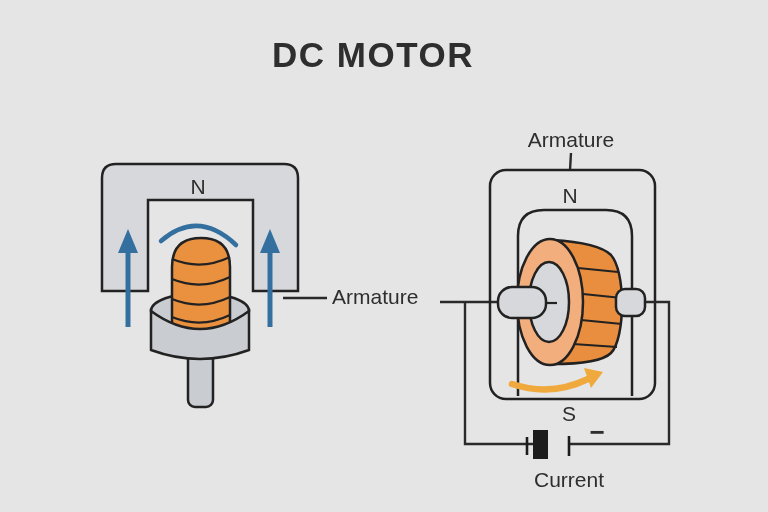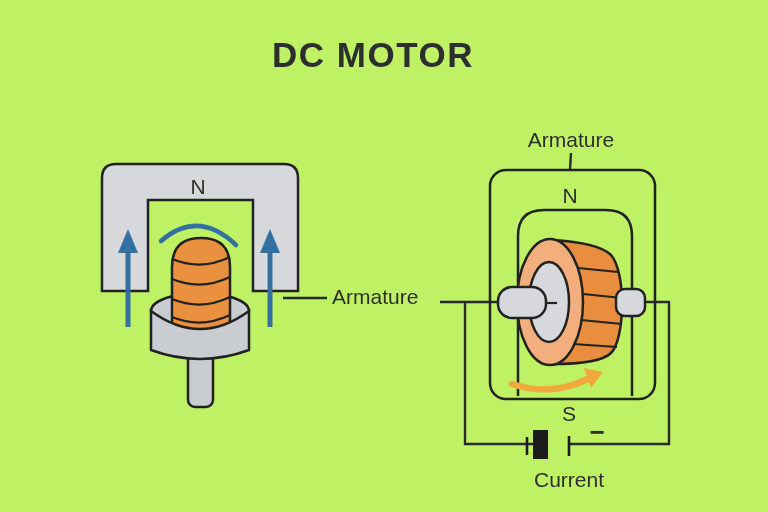--- a/index.html
+++ b/index.html
@@ -15,21 +15,21 @@
   .thinline{stroke:#222222;stroke-width:2.2px;fill:none;}
   .wire{stroke:#2a2a2a;stroke-width:2.4px;fill:none;}
   .arc-stroke{stroke-width:4.5px;fill:none;stroke-linecap:round;}
   .rot-stroke{stroke-width:6.5px;fill:none;stroke-linecap:round;}
   .arrow-shaft{stroke-width:5px;fill:none;}
   .plate{stroke:#1c1c1c;stroke-width:2.6px;}
 </style>
 </head>
 <body>
 
-<div class="stage" style="background:#bef264;">
+<div class="stage" style="background:#e5e5e5;">
 <svg width="768" height="512" viewBox="0 0 768 512">
 
   <text class="title-text" x="373" y="67" text-anchor="middle" fill="#3b3b3b">DC MOTOR</text>
 
   <g>
 
     <path class="outlined" d="M102 291 L102 178 Q102 164 116 164 L284 164 Q298 164 298 178 L298 291
              L253 291 L253 200 L148 200 L148 291 Z" fill="#d6d8db"></path>
 
     <text class="pole-text" x="198" y="194" text-anchor="middle">N</text>

